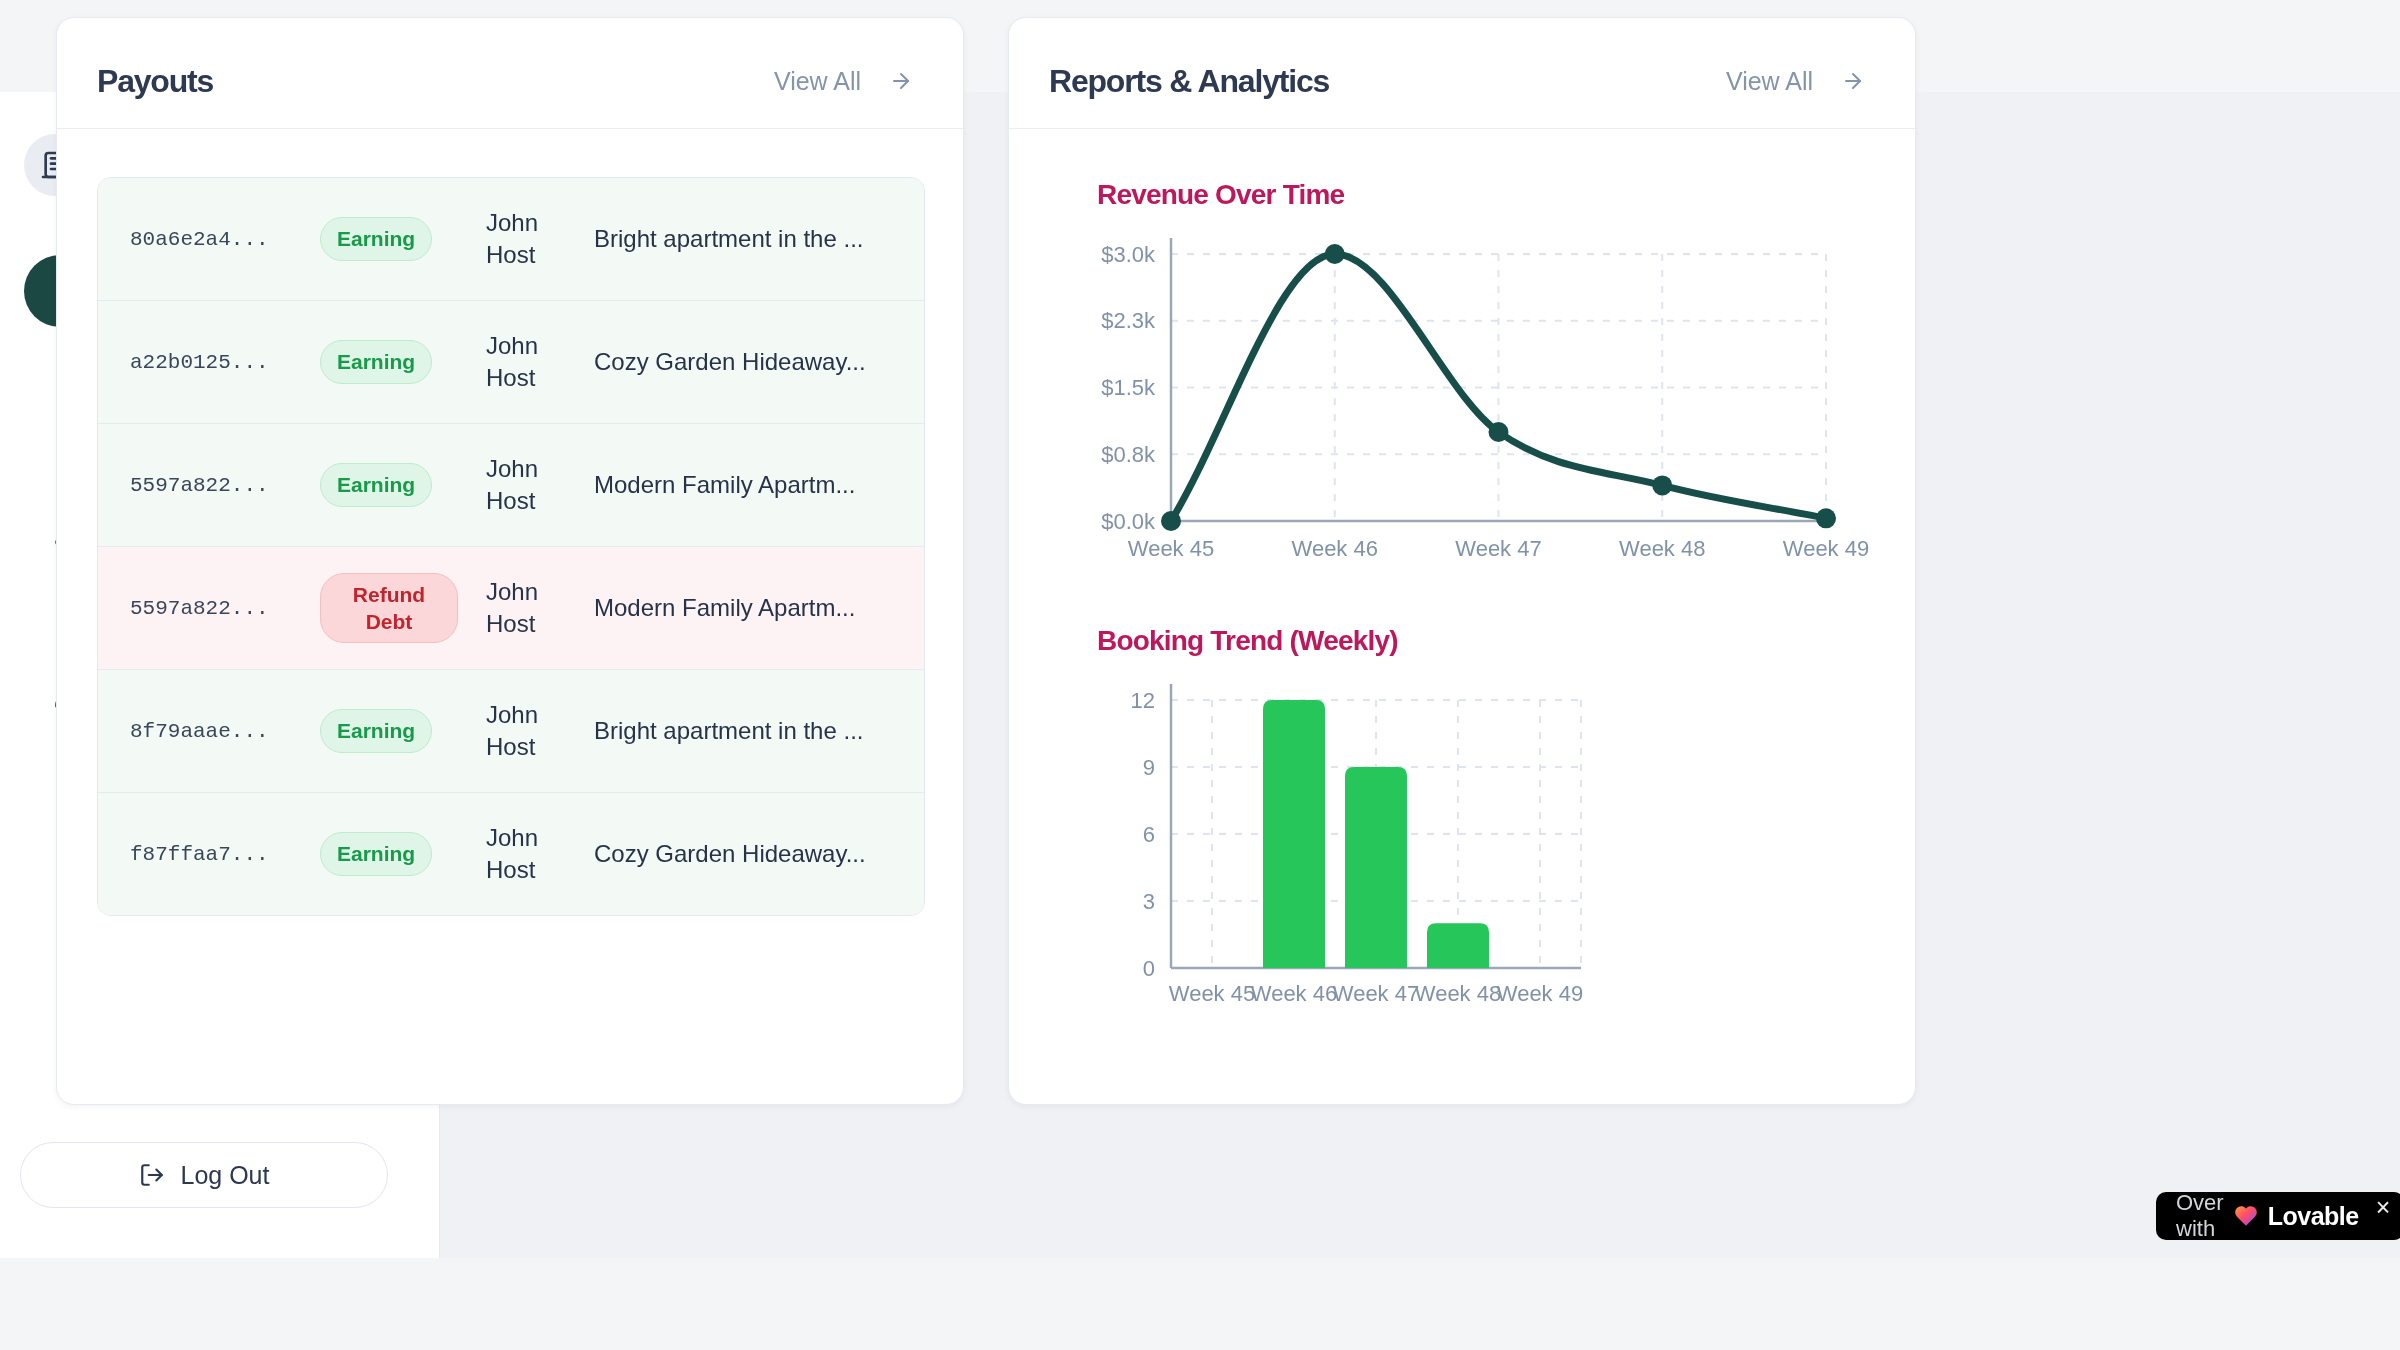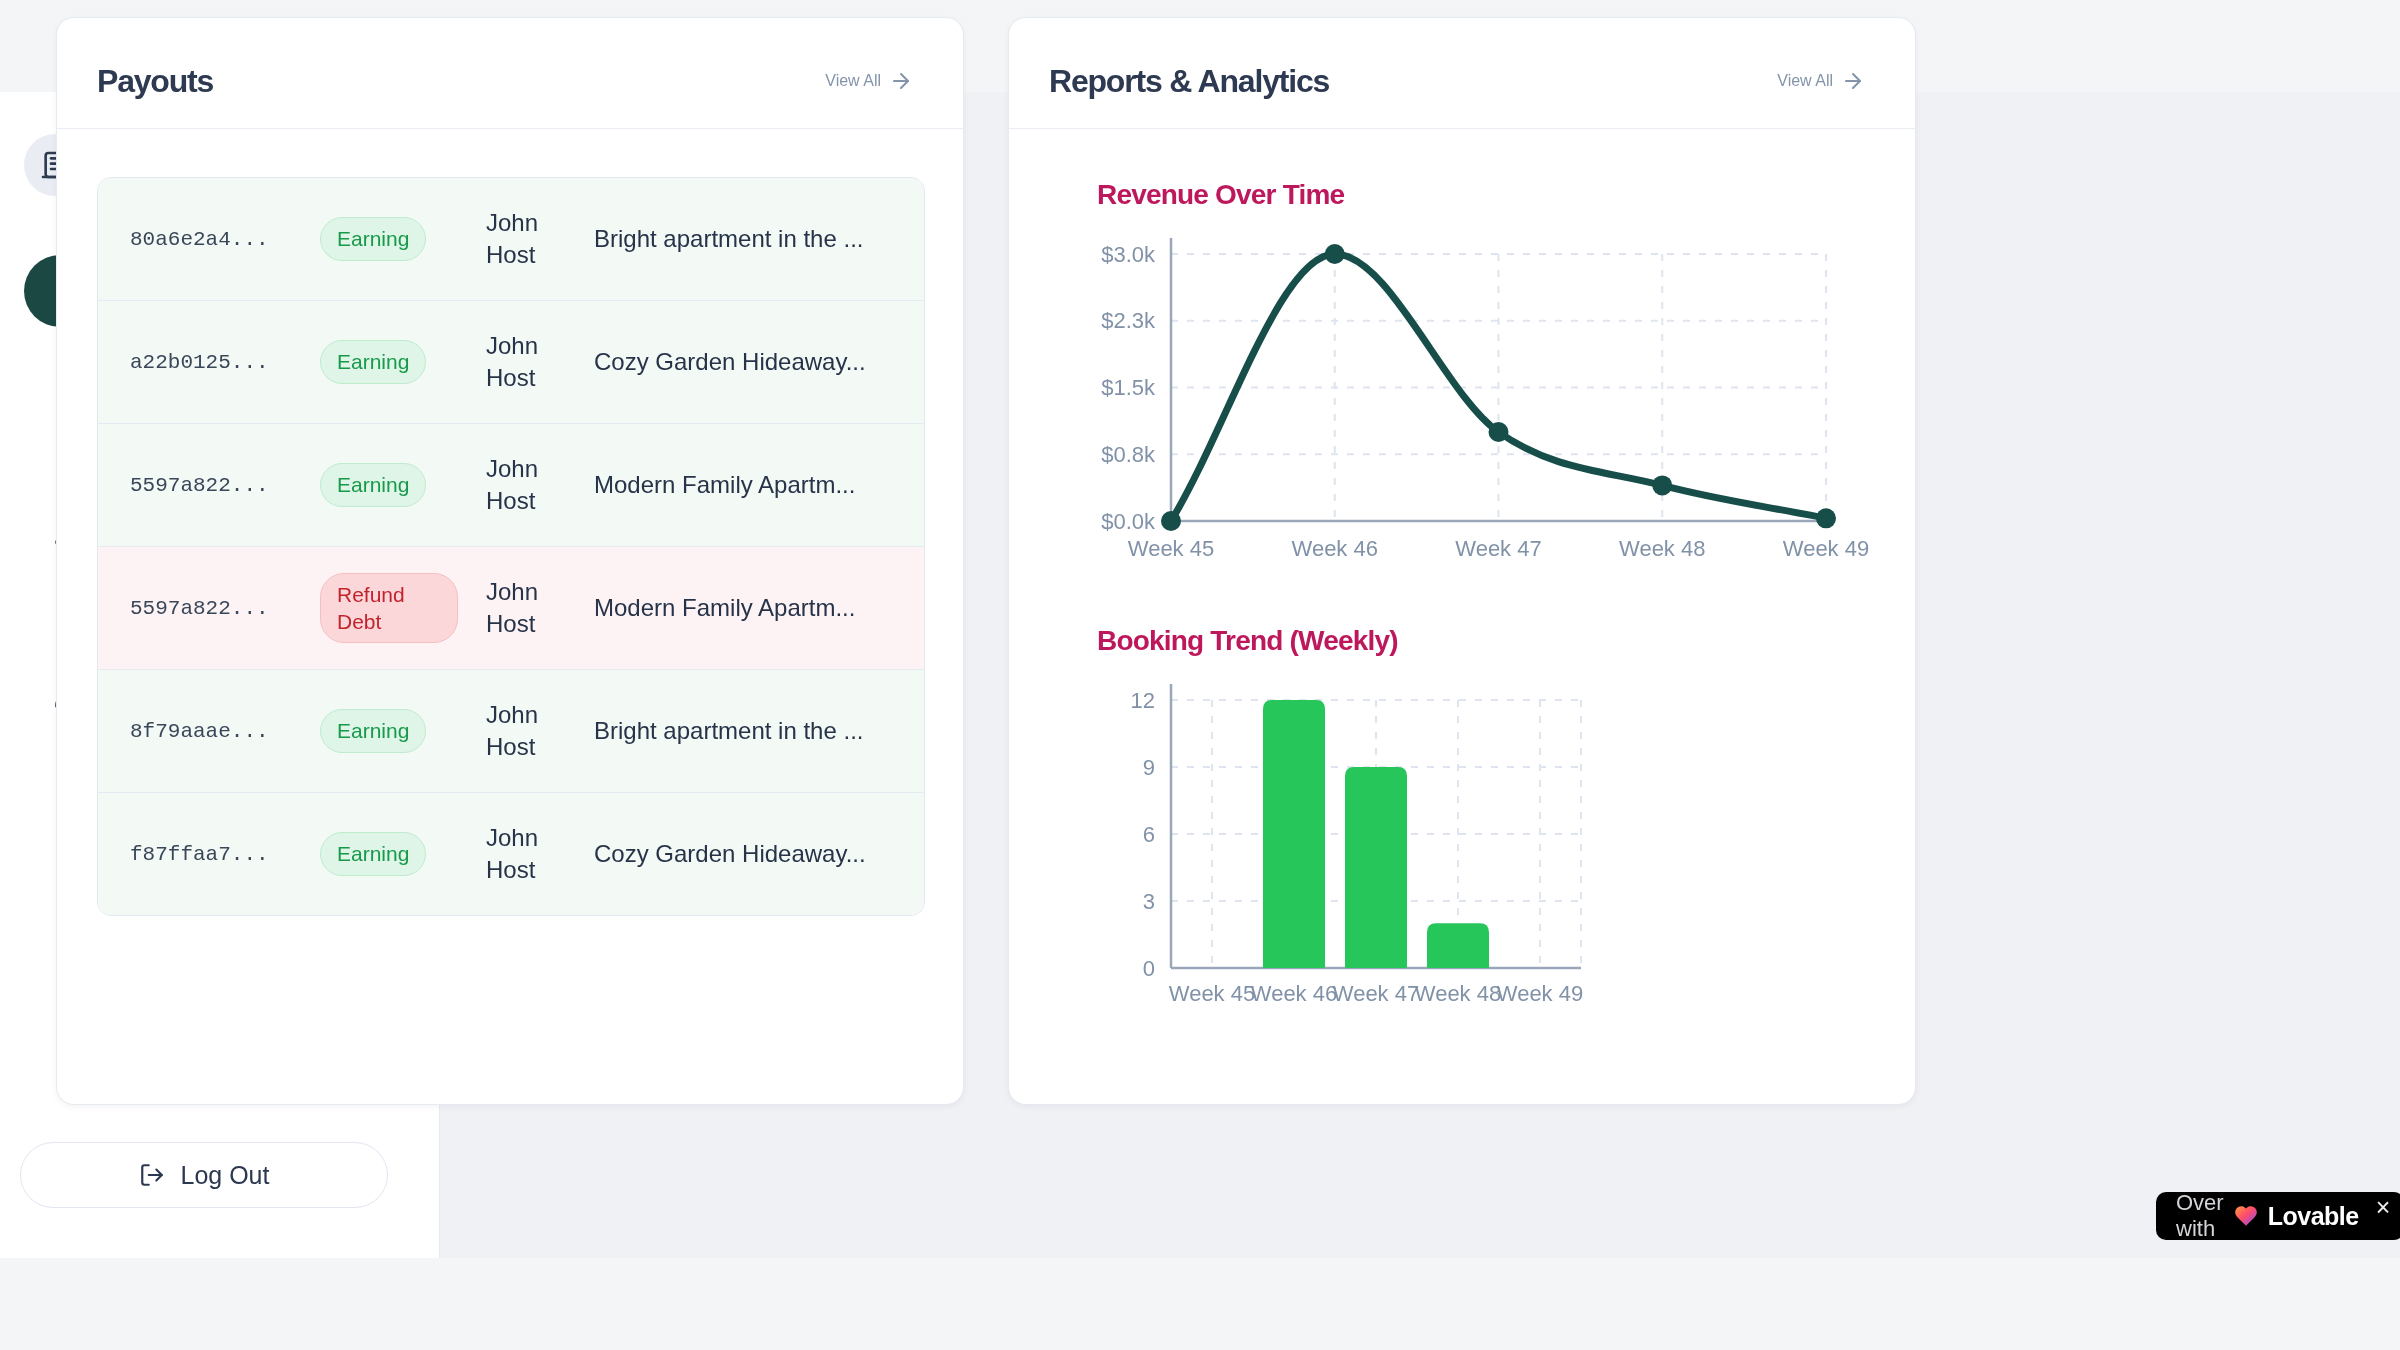--- a/index.html
+++ b/index.html
@@ -30,36 +30,36 @@
     font-size:25px;font-weight:500;color:#2c3850;cursor:pointer;font-family:inherit;}
   .logout svg{width:26px;height:26px;}
   
   .card{position:absolute;top:17px;width:908px;height:1088px;background:#ffffff;
     border:1px solid #e6eaf1;border-radius:18px;box-shadow:0 2px 6px rgba(15,23,42,.05);box-sizing:border-box;}
   .card-payouts{left:56px;}
   .card-reports{left:1008px;}
   .card-header{height:111px;display:flex;align-items:center;justify-content:space-between;
     padding:16px 50px 0 40px;box-sizing:border-box;border-bottom:1px solid #eaeef4;}
   .card-title{font-size:32px;font-weight:800;color:#2e3a52;letter-spacing:-1.2px;margin:0;}
-  .view-all{display:flex;align-items:center;gap:8px;color:#8494aa;font-size:16px;font-weight:500;cursor:pointer;text-decoration:none;}
+  .view-all{display:flex;align-items:center;gap:28px;color:#8494aa;font-size:25px;font-weight:500;cursor:pointer;text-decoration:none;}
   .view-all svg{width:24px;height:24px;}
   
   .ptable{position:absolute;left:40px;top:159px;width:828px;border:1px solid #e3e8f0;border-radius:14px;
     overflow:hidden;box-sizing:border-box;background:#fff;}
   .trow{display:grid;grid-template-columns:222px 166px 108px 1fr;align-items:center;}
   .thead{height:78px;color:#68788f;font-size:23px;font-weight:600;background:#ffffff;border-bottom:1px solid #e6ebf2;}
   .tbody-row{height:122px;border-bottom:1px solid #e6ebf2;}
   .tbody-row:last-child{border-bottom:none;}
   .row-earning{background:#f3f9f5;}
   .row-refund{background:#fdf3f4;}
   .cell{box-sizing:border-box;}
   .cell.c1{padding-left:32px;}
   .mono{font-family:"Liberation Mono","DejaVu Sans Mono",monospace;font-size:21px;color:#3a4759;}
-  .badge{display:inline-block;font-size:21px;font-weight:400;padding:7px 16px;border-radius:24px;
-    line-height:1.3;}
+  .badge{display:inline-block;font-size:21px;font-weight:700;padding:7px 16px;border-radius:24px;
+    line-height:1.3;text-align:center;}
   .badge-earning{background:#def5e7;color:#189a4a;border:1px solid #bfeccd;border-radius:999px;}
   .badge-refund{background:#fbd7da;color:#c2242e;border:1px solid #f6bfc4;max-width:104px;}
   .host-cell{font-size:24px;color:#273349;font-weight:500;line-height:1.35;width:100px;}
   .listing-cell{font-size:24px;color:#273349;font-weight:500;white-space:nowrap;}
   
   .section-title{position:absolute;left:79px;margin:9px;font-size:28px;font-weight:800;color:#be185d;letter-spacing:-.8px;}
   #revenue-title{top:152px;}
   #booking-title{top:598px;}
   .chart{position:absolute;left:0;width:908px;height:355px;}
   #revenue-chart{top:200px;}

